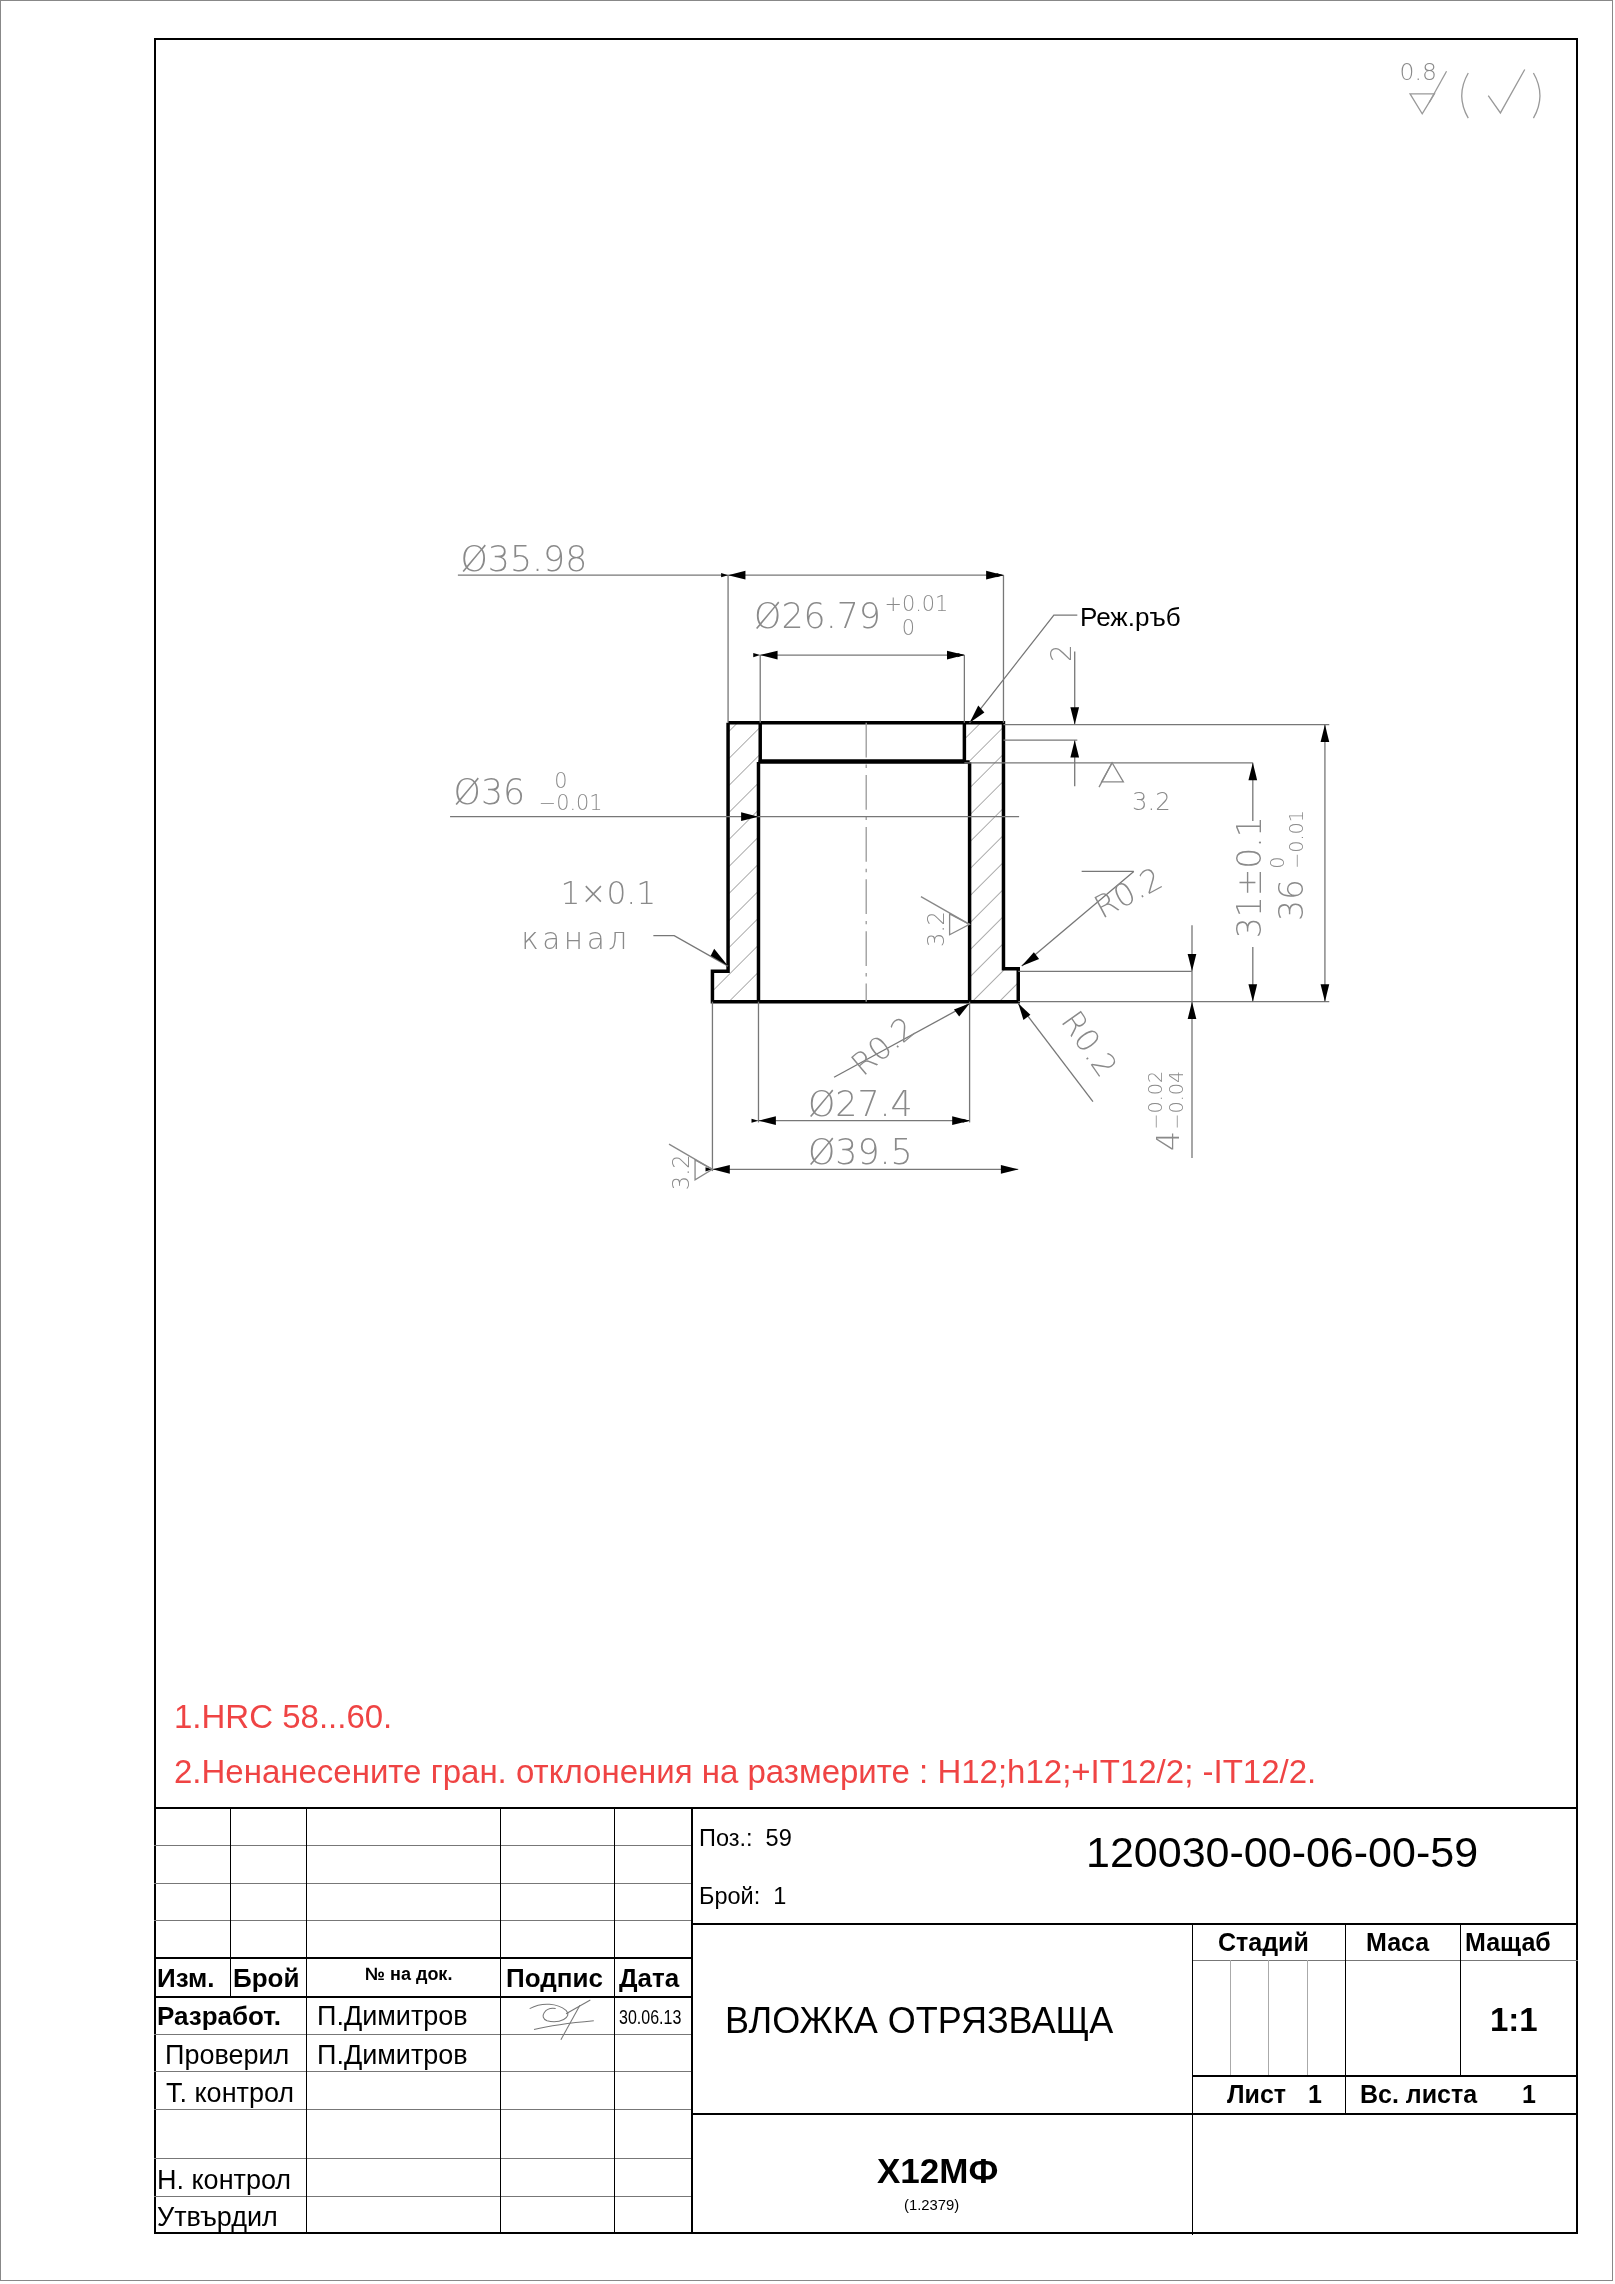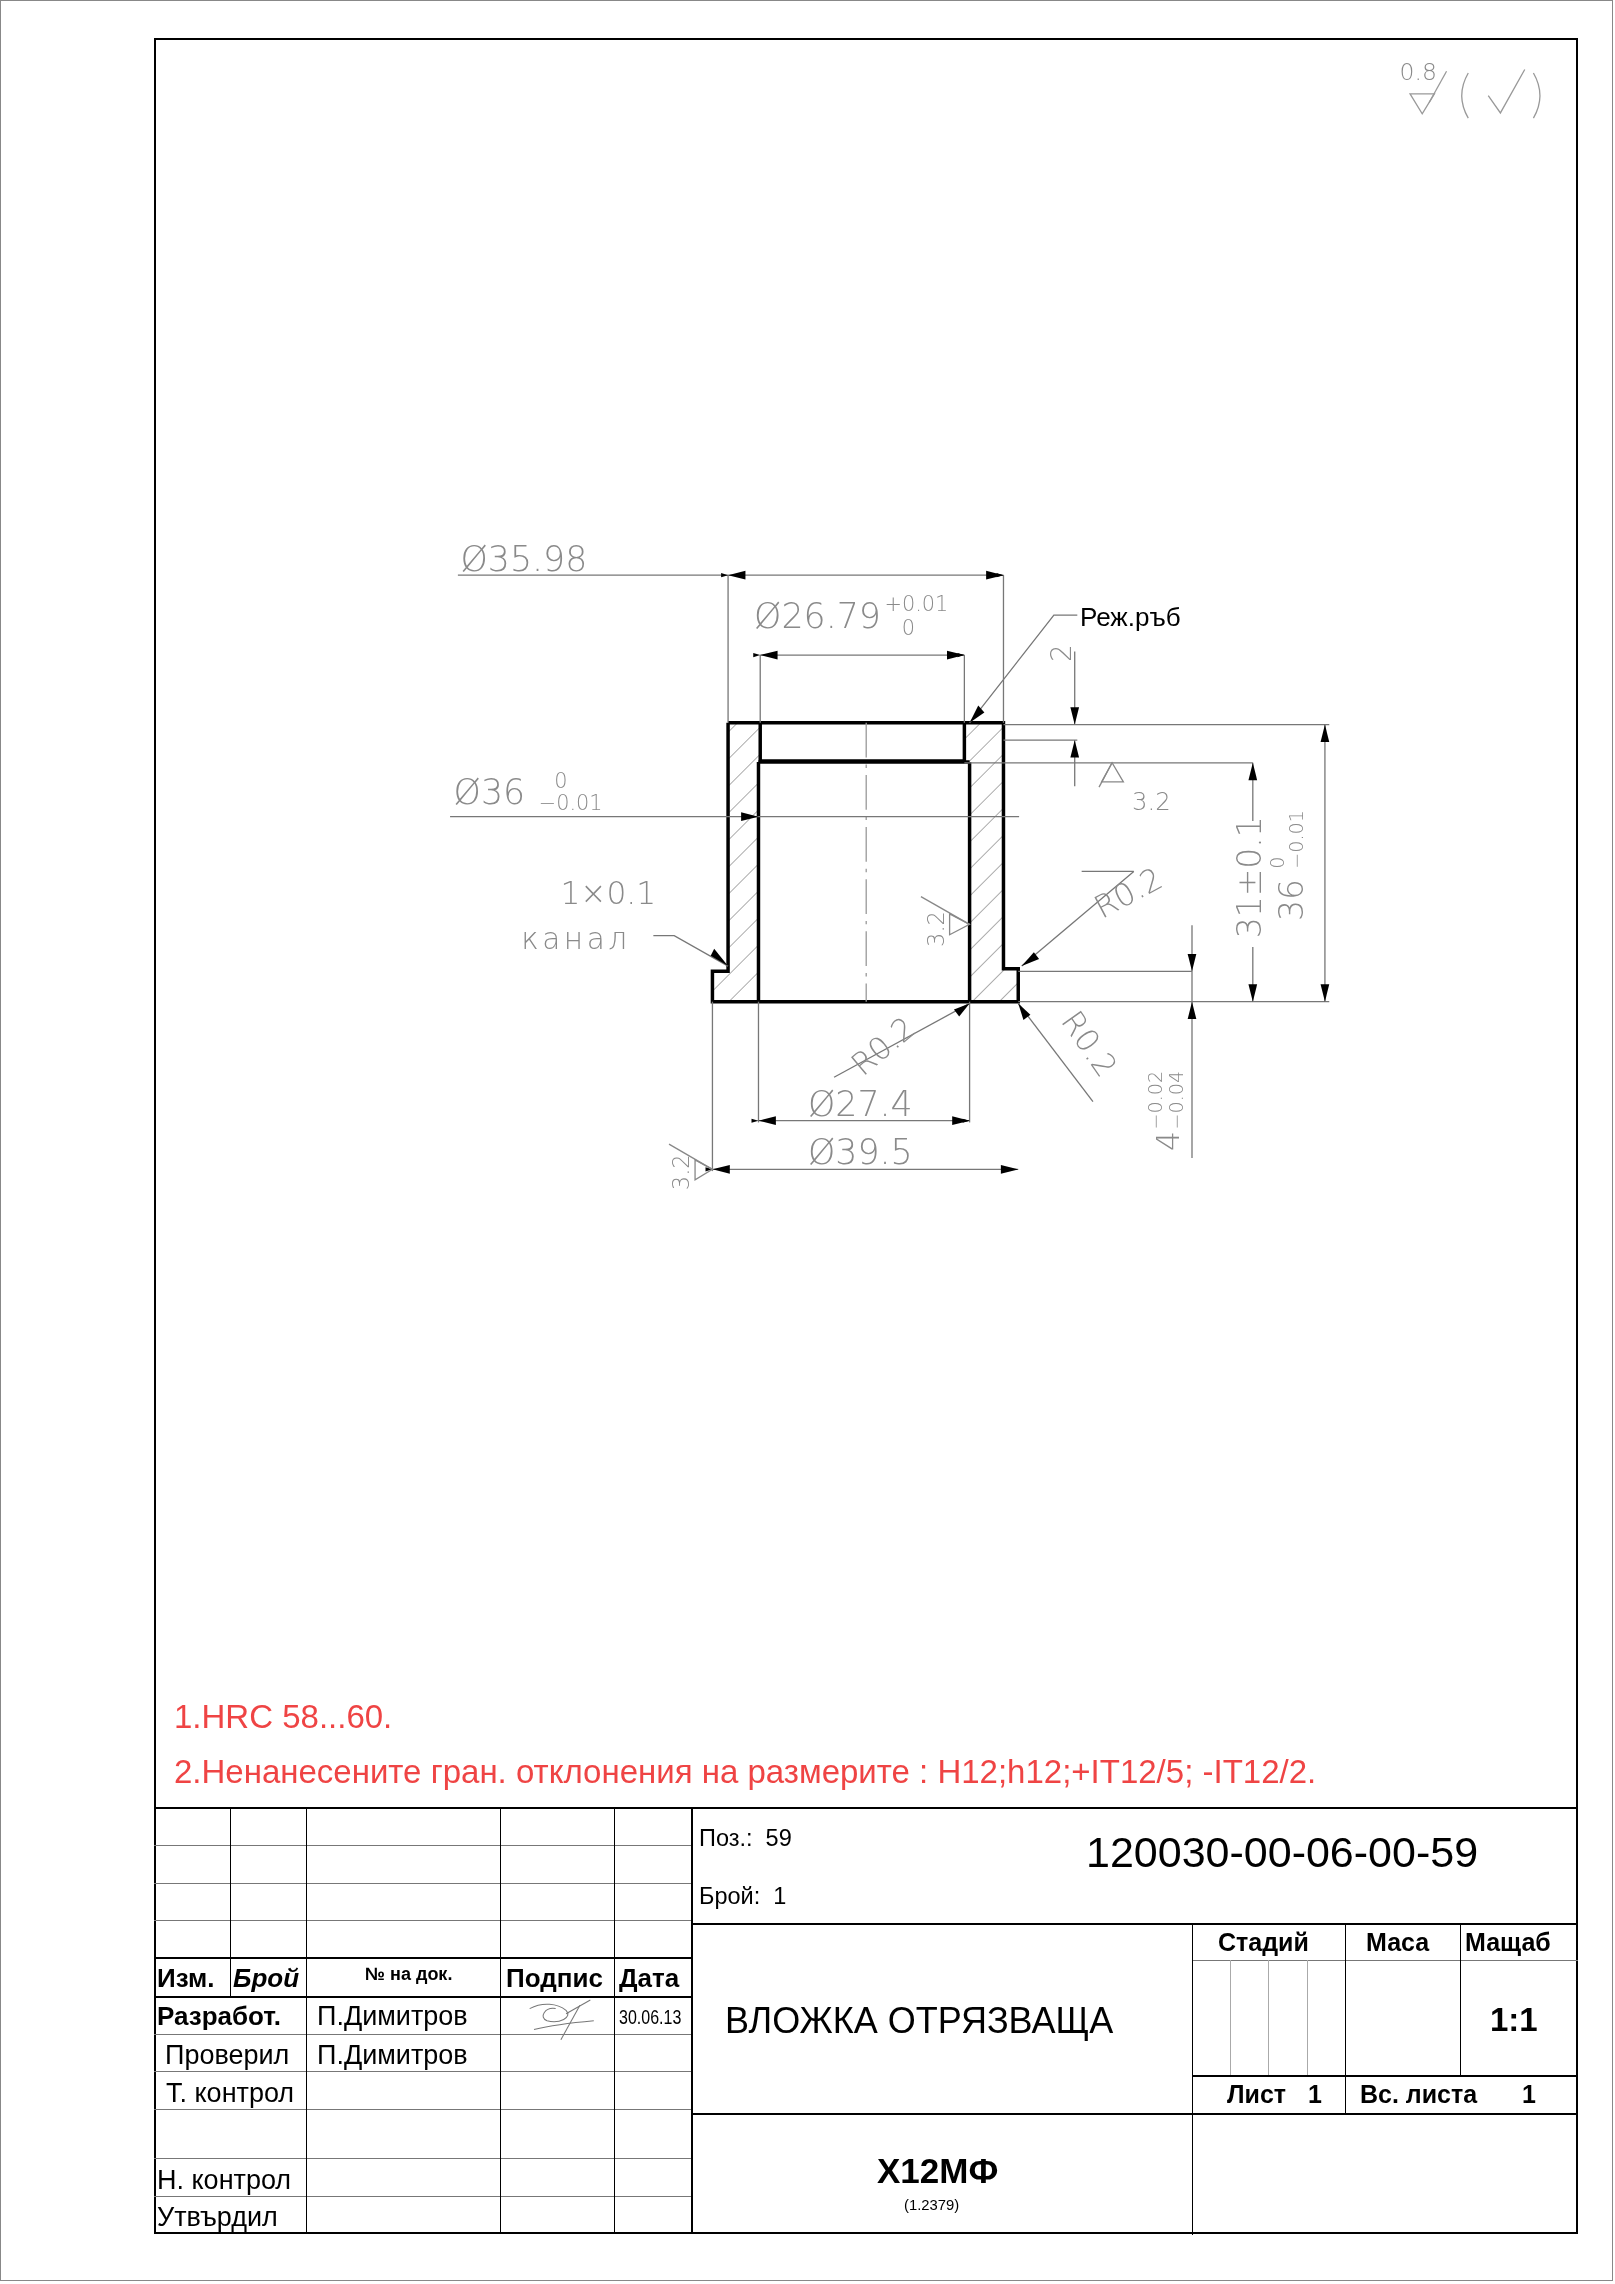--- a/index.html
+++ b/index.html
@@ -166,21 +166,21 @@
   <text class="dimtxt" x="0" y="0" font-size="22" transform="translate(1478,1000) rotate(-90)">0</text>
   <text class="dimtxt" x="0" y="0" font-size="22" transform="translate(1500,1000) rotate(-90)">−0.01</text>
   <text class="dimtxt" x="0" y="0" font-size="36" transform="translate(1357,1325) rotate(-90)">4</text>
   <text class="dimtxt" x="0" y="0" font-size="22" transform="translate(1338,1300) rotate(-90)">−0.02</text>
   <text class="dimtxt" x="0" y="0" font-size="22" transform="translate(1362,1300) rotate(-90)">−0.04</text>
   <text class="dimtxt" x="930" y="1284" font-size="40">Ø27.4</text>
   <text class="dimtxt" x="930" y="1340" font-size="40">Ø39.5</text>
 </svg>
 
 <div class="notes" style="top:1698px;">1.HRC 58...60.</div>
-<div class="notes" style="top:1753px;">2.Ненанесените гран. отклонения на размерите : H12;h12;+IT12/5; -IT12/2.</div>
+<div class="notes" style="top:1753px;">2.Ненанесените гран. отклонения на размерите : H12;h12;+IT12/2; -IT12/2.</div>
 
 <div class="tb">
 
   <div class="hline k" style="left:154px; top:1807px; width:1424px;"></div>
   <div class="hline" style="left:154px; top:1845px; width:537px;"></div>
   <div class="hline" style="left:154px; top:1883px; width:537px;"></div>
   <div class="hline" style="left:154px; top:1920px; width:537px;"></div>
   <div class="hline k" style="left:154px; top:1957px; width:537px;"></div>
   <div class="hline k" style="left:154px; top:1996px; width:537px;"></div>
   <div class="hline" style="left:154px; top:2034px; width:537px;"></div>
@@ -200,21 +200,21 @@
   <div class="vline" style="left:614px; top:1807px; height:427px;"></div>
   <div class="vline" style="left:691px; top:1807px; height:427px; border-left-width:2.6px;"></div>
   <div class="vline" style="left:1192px; top:1923px; height:312px;"></div>
   <div class="vline g" style="left:1230px; top:1960px; height:115px;"></div>
   <div class="vline g" style="left:1268px; top:1960px; height:115px;"></div>
   <div class="vline g" style="left:1307px; top:1960px; height:115px;"></div>
   <div class="vline" style="left:1345px; top:1923px; height:190px;"></div>
   <div class="vline" style="left:1460px; top:1923px; height:152px;"></div>
 
   <div class="cell b" style="left:157px; top:1965px; font-size:26px;">Изм.</div>
-  <div class="cell b" style="left:233px; top:1965px; font-size:26px;font-style:italic;">Брой</div>
+  <div class="cell b" style="left:233px; top:1965px; font-size:26px;">Брой</div>
   <div class="cell b" style="left:317px; top:1965px; font-size:18px;margin-left:48px;">№ на док.</div>
   <div class="cell b" style="left:506px; top:1965px; font-size:26px;">Подпис</div>
   <div class="cell b" style="left:619px; top:1965px; font-size:26px;">Дата</div>
 
   <div class="cell b" style="left:157px; top:2003px; font-size:26px;">Разработ.</div>
   <div class="cell" style="left:317px; top:2003px; font-size:27px;">П.Димитров</div>
   <svg class="cell" style="left:521px; top:1998px;" width="78" height="42" viewBox="0 0 90 48">
     <g stroke="#777" stroke-width="1.2" fill="none">
       <path d="M10,12 C25,4 42,6 52,14 C60,22 44,30 30,26 C20,22 28,10 40,12"></path>
       <path d="M52,18 L80,2"></path>

